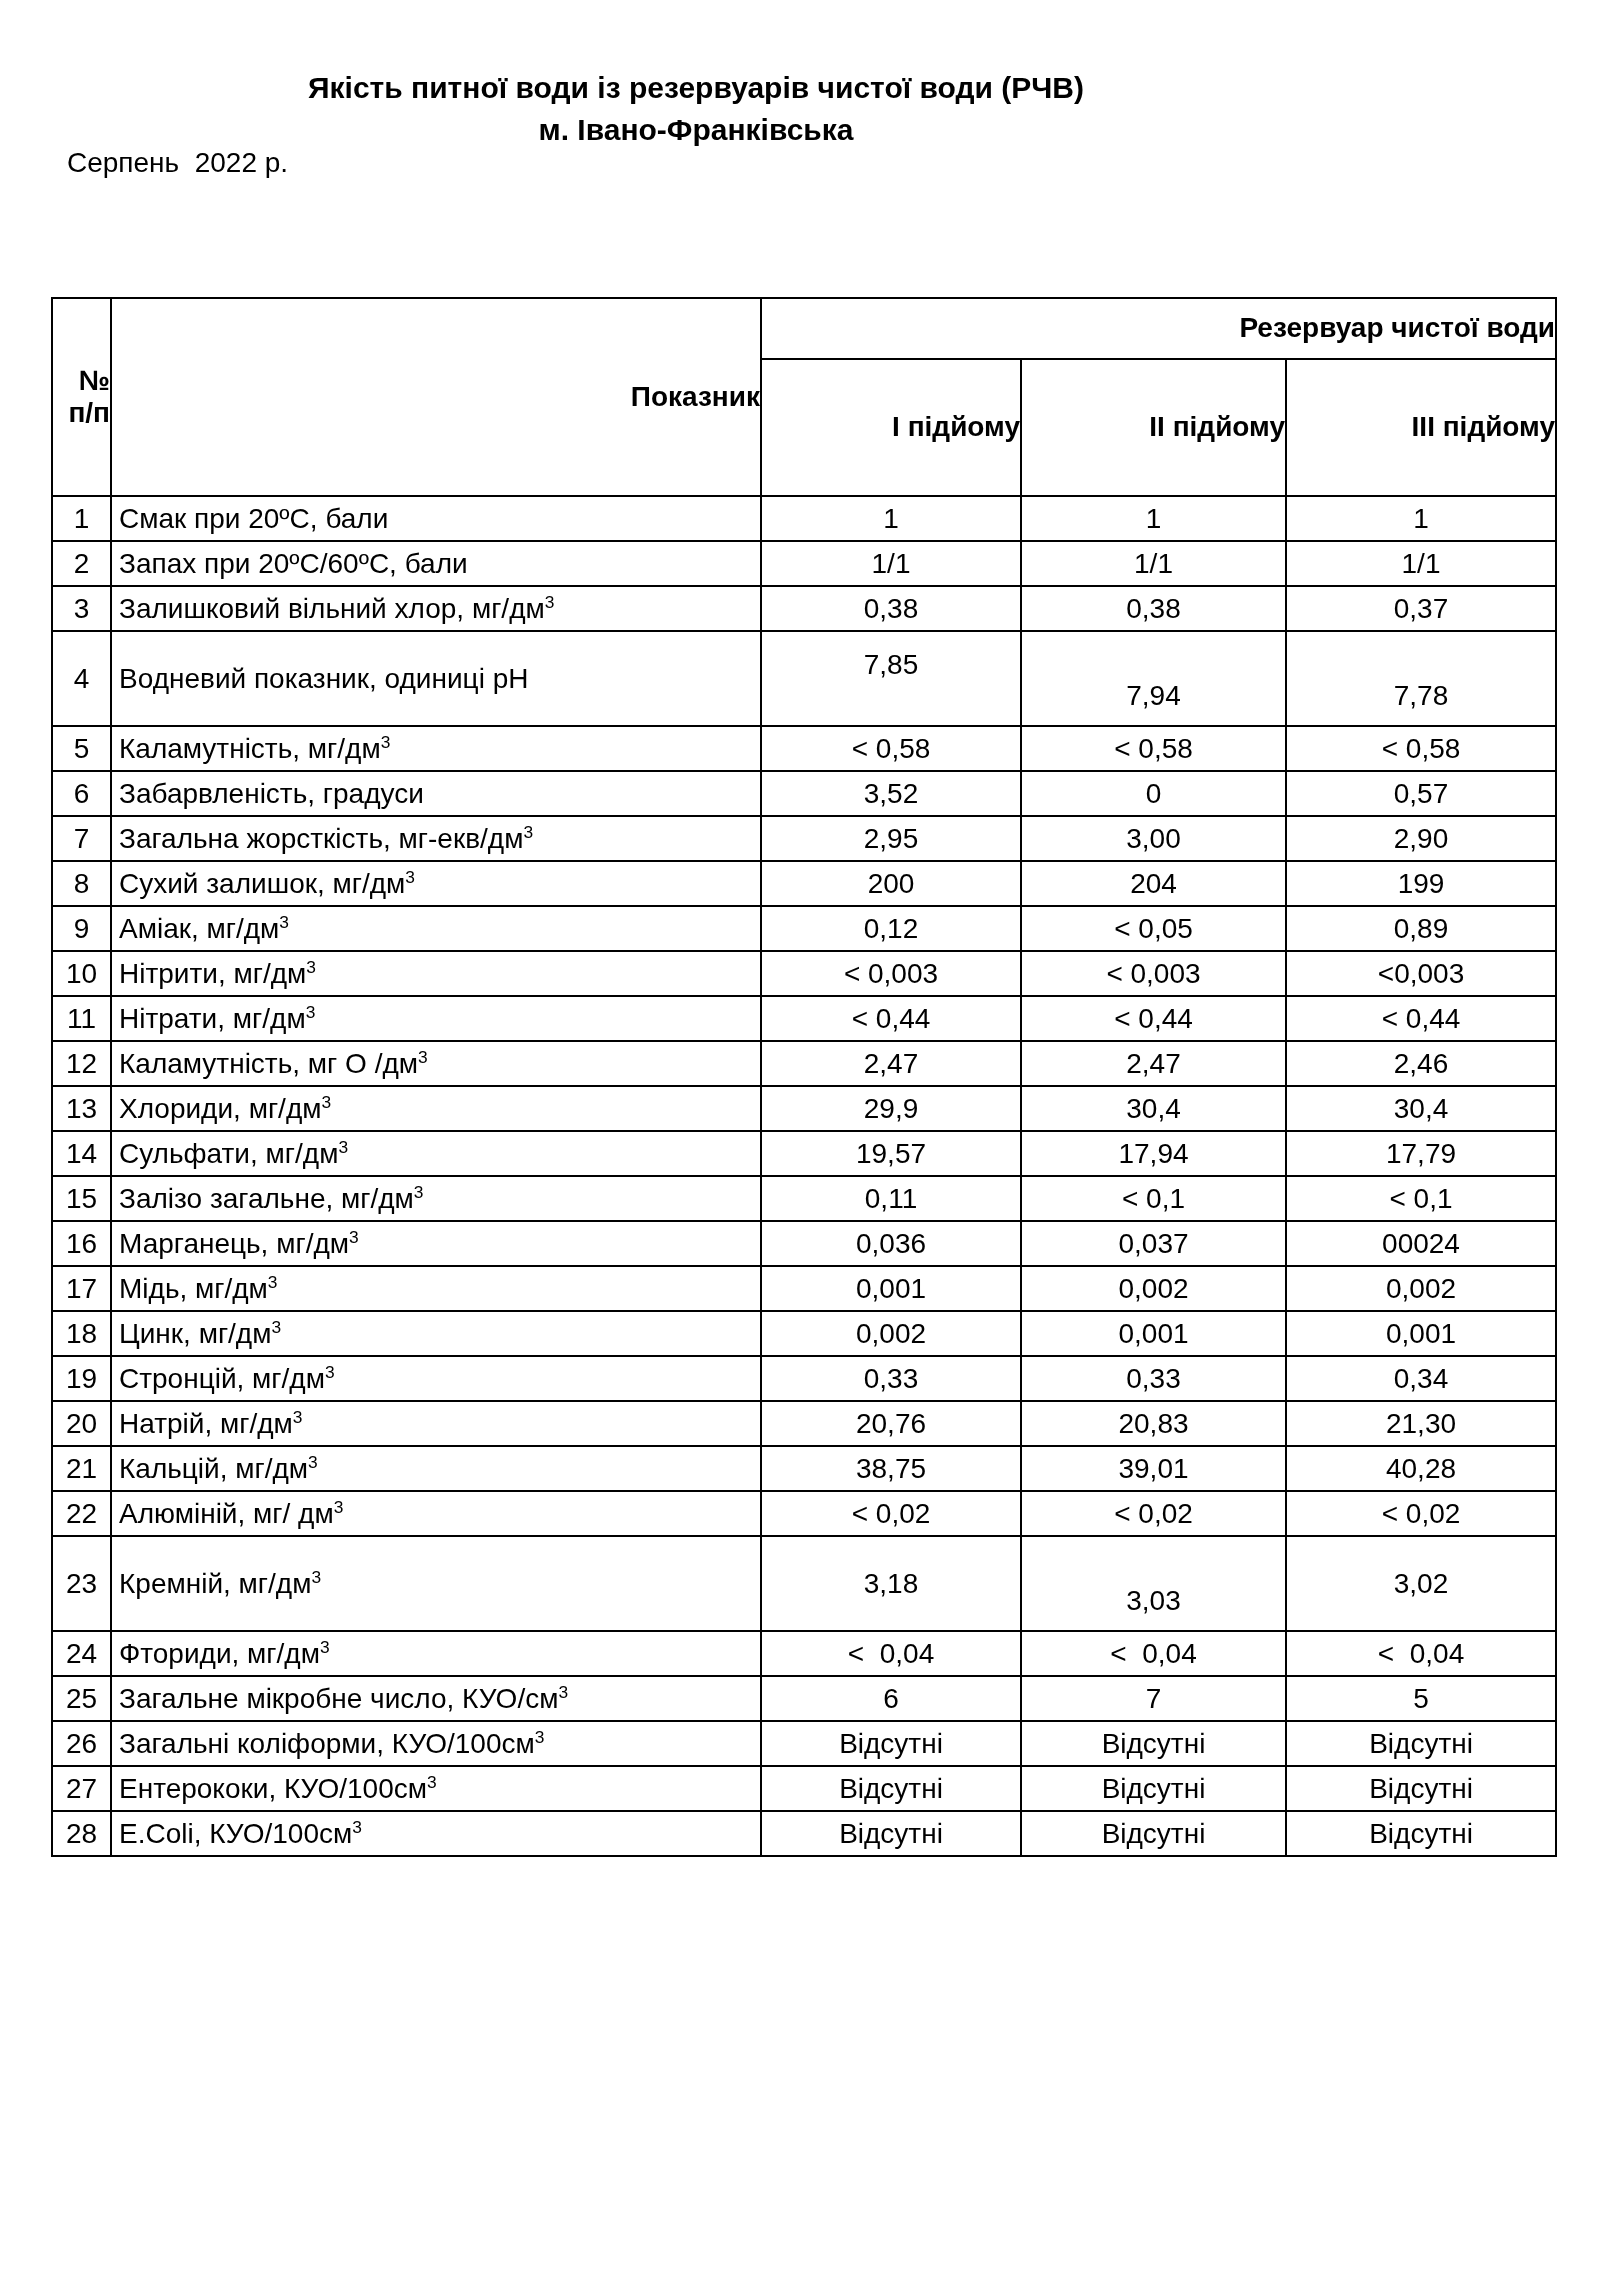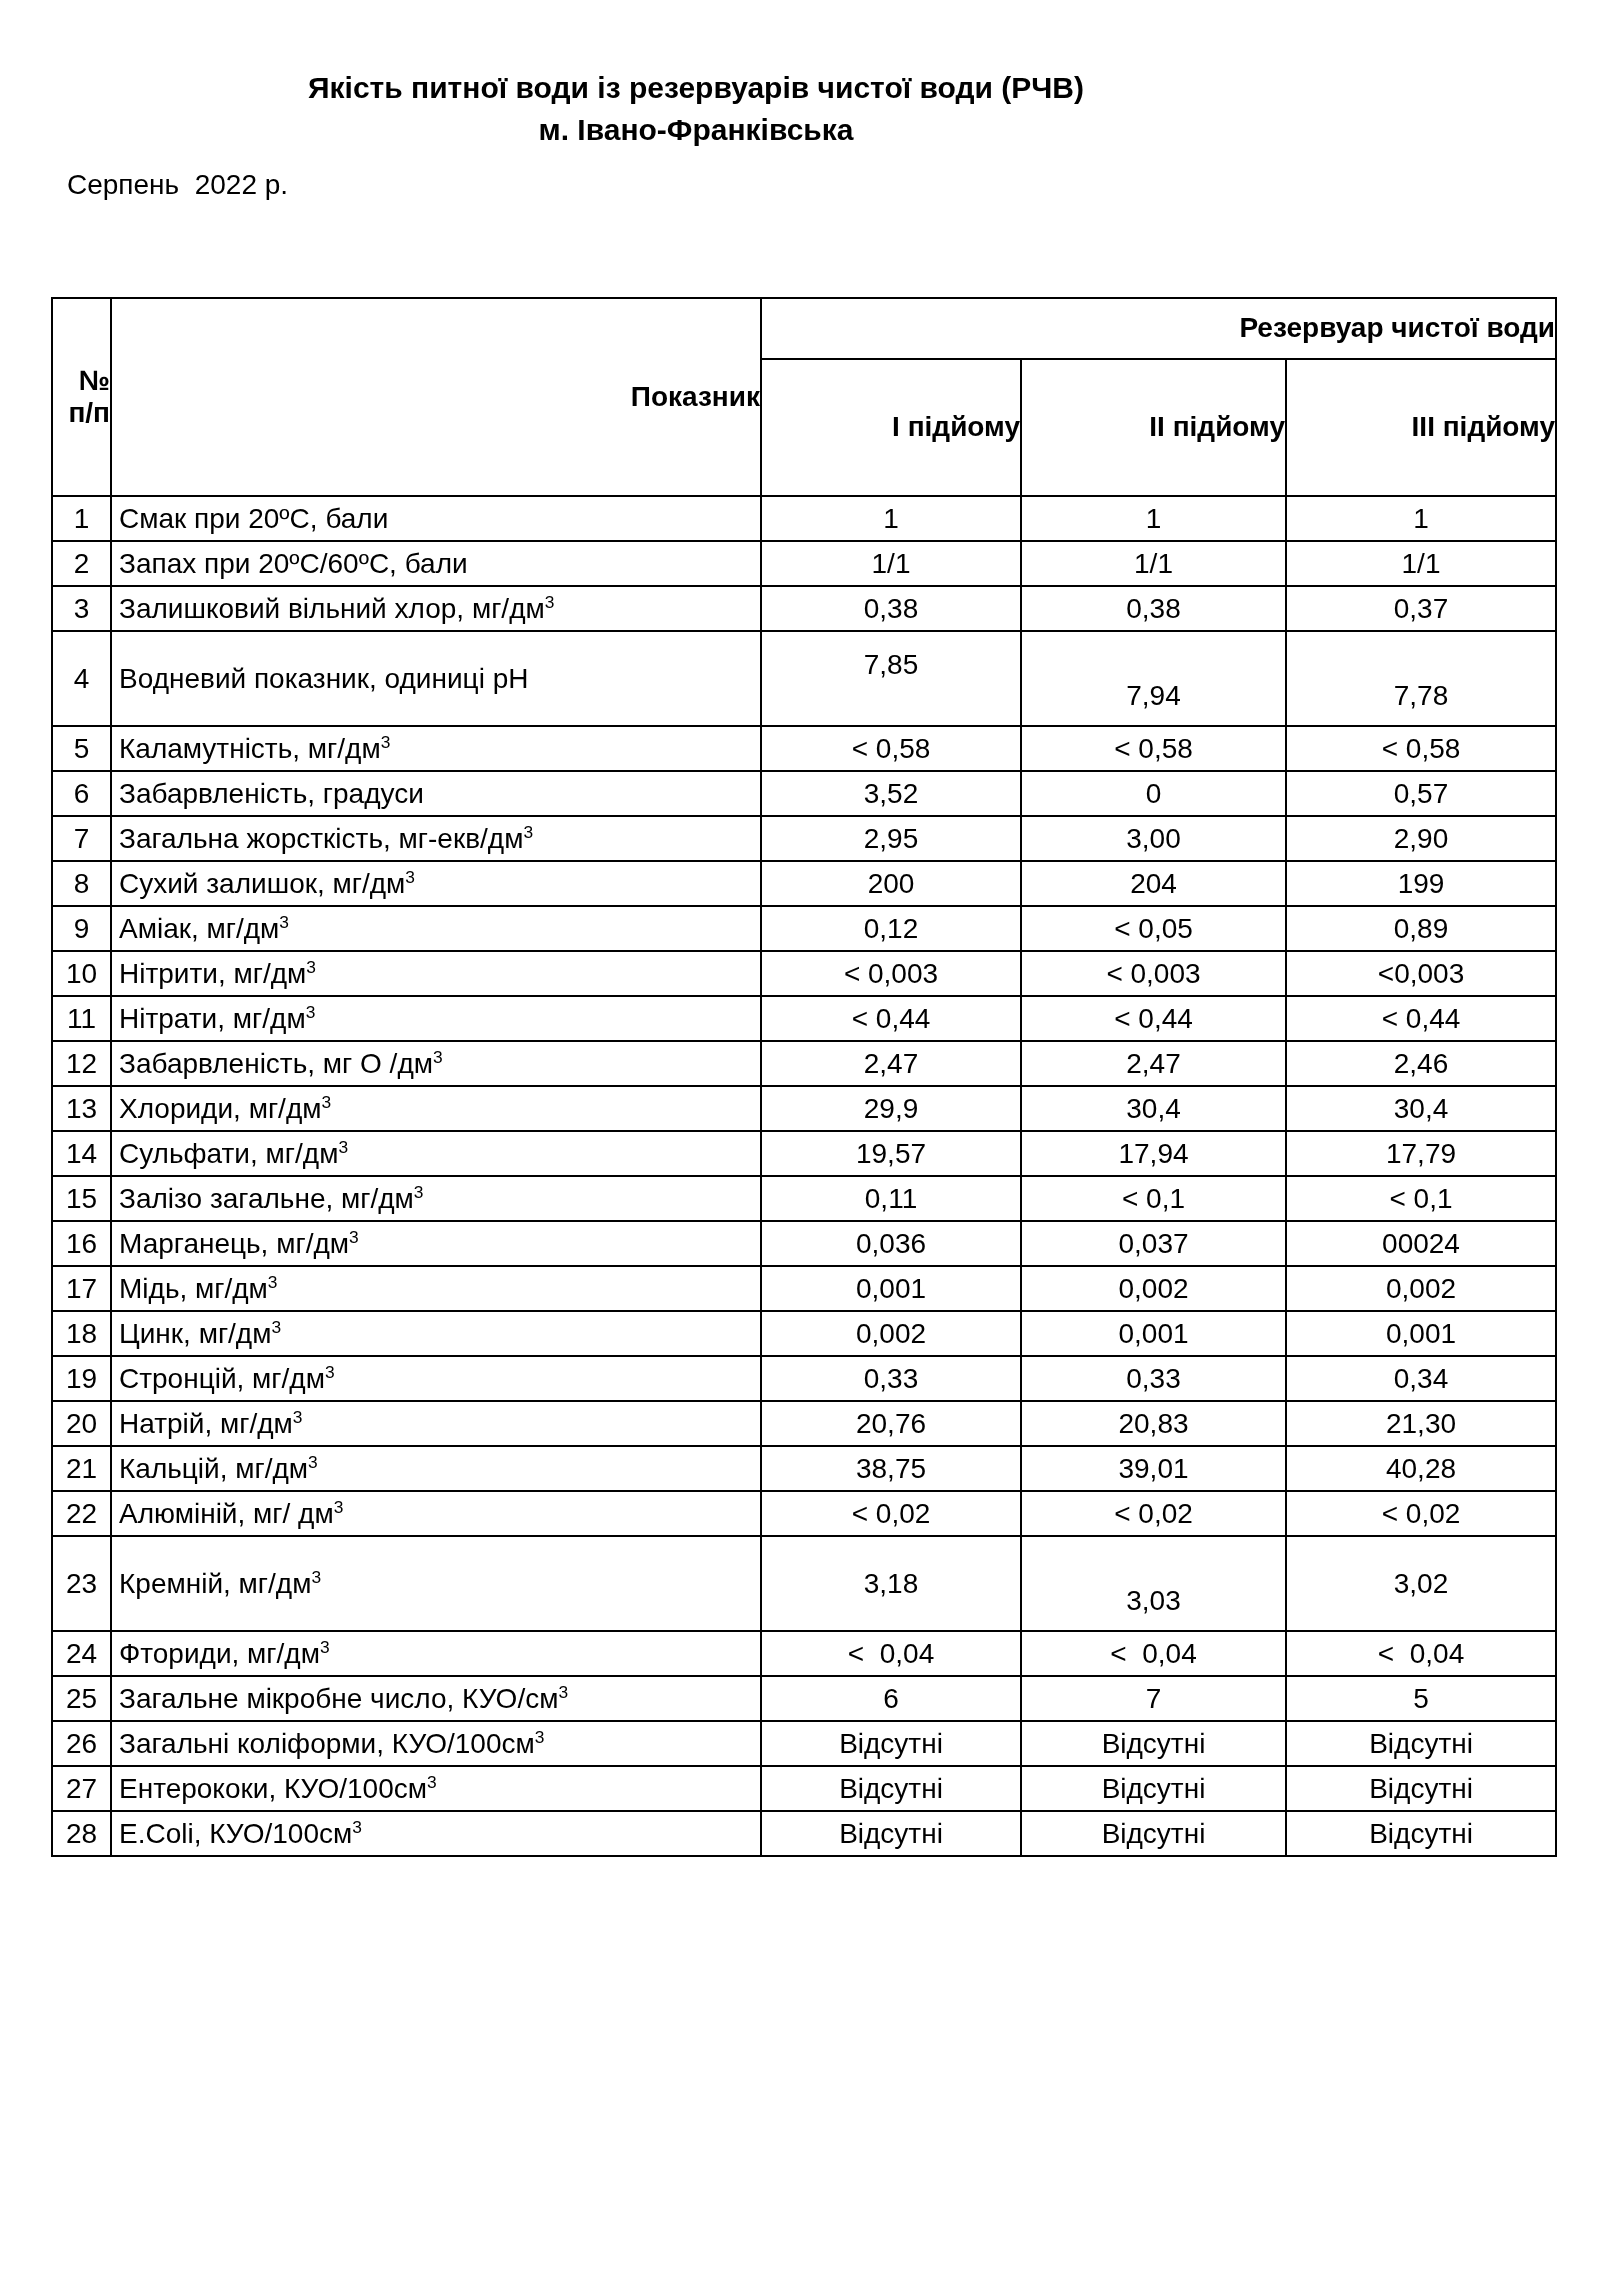--- a/index.html
+++ b/index.html
@@ -7,21 +7,21 @@
     width:1621px;height:2293px;position:relative;
     font-family:"Liberation Sans","DejaVu Sans",sans-serif;
     color:#000;
   }
   .page-title{
     position:absolute;top:67px;left:0;width:1392px;
     text-align:center;font-size:30px;line-height:1.4;font-weight:bold;
   }
   .period{
     position:absolute;top:147px;left:67px;
-    font-size:28px;white-space:pre-wrap;margin-top:22px;
+    font-size:28px;white-space:pre-wrap;
   }
   table.qtable{
     position:absolute;top:297px;left:51px;
     width:1503px;border-collapse:collapse;table-layout:fixed;
     font-size:28px;
   }
   .qtable th,.qtable td{
     border:2px solid #000;
     padding:0;
     vertical-align:middle;
@@ -144,21 +144,21 @@
       </tr>
       <tr>
         <td class="num">11</td>
         <td class="name"><span>Нітрати, мг/дм</span><sup>3</sup></td>
         <td class="val">&lt; 0,44</td>
         <td class="val">&lt; 0,44</td>
         <td class="val">&lt; 0,44</td>
       </tr>
       <tr>
         <td class="num">12</td>
-        <td class="name"><span>Забарвленість, мг О /дм</span><sup>3</sup></td>
+        <td class="name"><span>Каламутність, мг О /дм</span><sup>3</sup></td>
         <td class="val">2,47</td>
         <td class="val">2,47</td>
         <td class="val">2,46</td>
       </tr>
       <tr>
         <td class="num">13</td>
         <td class="name"><span>Хлориди, мг/дм</span><sup>3</sup></td>
         <td class="val">29,9</td>
         <td class="val">30,4</td>
         <td class="val">30,4</td>

